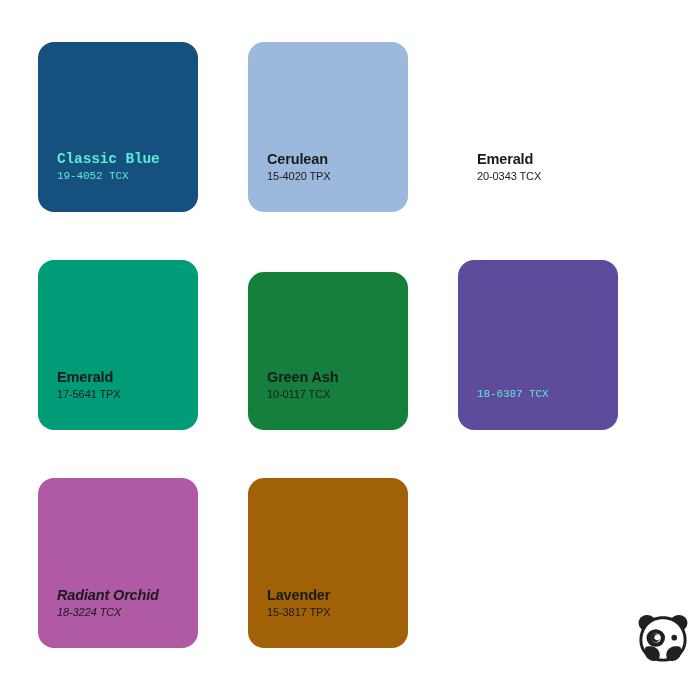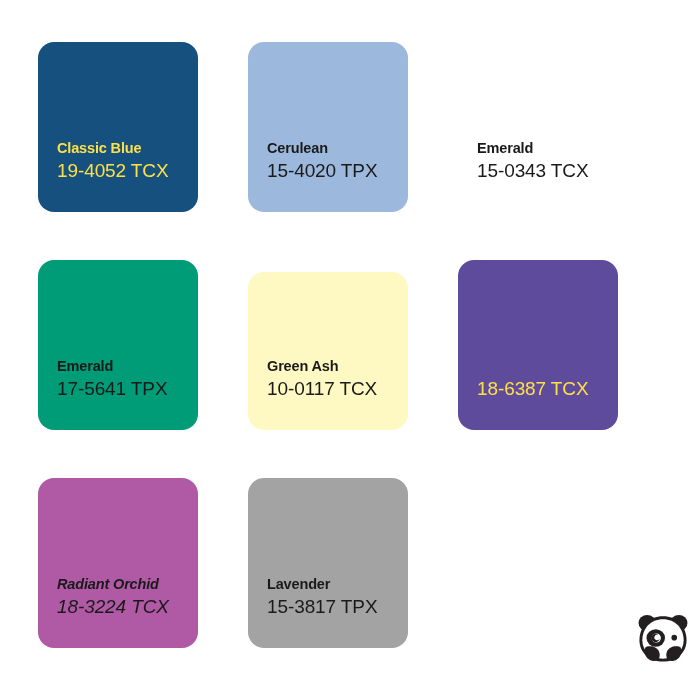--- a/index.html
+++ b/index.html
@@ -40,29 +40,30 @@
   .swatch-name {
     display: block;
     font-size: 14.5px;
     font-weight: bold;
     line-height: 1.32;
     letter-spacing: -0.15px;
     white-space: nowrap;
   }
   .swatch-code {
     display: block;
-    font-size: 19px;
+    font-size: 11px;
     font-weight: normal;
     line-height: 1.38;
     letter-spacing: -0.1px;
     white-space: nowrap;
   }
   .text-light .swatch-name,
   .text-light .swatch-code {
-    color: #fde047;
+    color: #5eead4;
+    font-family: Liberation Mono, monospace;
   }
   .text-dark .swatch-name,
   .text-dark .swatch-code {
     color: #1a1a1a;
   }
   .brand-logo {
     position: absolute;
     right: 8px;
     bottom: 8px;
     width: 58px;
@@ -86,47 +87,47 @@
     </div>
     <div class="swatch text-dark" style="background: rgb(156, 184, 220);">
       <div class="swatch-caption">
         <span class="swatch-name">Cerulean</span>
         <span class="swatch-code">15-4020 TPX</span>
       </div>
     </div>
     <div class="swatch text-dark">
       <div class="swatch-caption">
         <span class="swatch-name">Emerald</span>
-        <span class="swatch-code">15-0343 TCX</span>
+        <span class="swatch-code">20-0343 TCX</span>
       </div>
     </div>
     <div class="swatch text-dark" style="background: rgb(0, 155, 119);">
       <div class="swatch-caption">
         <span class="swatch-name">Emerald</span>
         <span class="swatch-code">17-5641 TPX</span>
       </div>
     </div>
-    <div class="swatch text-dark" style="background: #fef9c3; margin-top: 12px;">
+    <div class="swatch text-dark" style="background: #15803d; margin-top: 12px;">
       <div class="swatch-caption">
         <span class="swatch-name">Green Ash</span>
         <span class="swatch-code">10-0117 TCX</span>
       </div>
     </div>
     <div class="swatch text-light" style="background: rgb(95, 75, 155);">
       <div class="swatch-caption">
         <span class="swatch-code">18-6387 TCX</span>
       </div>
     </div>
     <div class="swatch text-dark" style="background: rgb(176, 89, 165); font-style: italic;">
       <div class="swatch-caption">
         <span class="swatch-name">Radiant Orchid</span>
         <span class="swatch-code">18-3224 TCX</span>
       </div>
     </div>
-    <div class="swatch text-dark" style="background: #a3a3a3; padding-left: 10px;">
+    <div class="swatch text-dark" style="background: #a16207; padding-left: 10px;">
       <div class="swatch-caption">
         <span class="swatch-name">Lavender</span>
         <span class="swatch-code">15-3817 TPX</span>
       </div>
     </div>
   </div>
 
 <div class="brand-logo">
   <svg viewBox="0 0 64 64" aria-hidden="true">
     <g>

